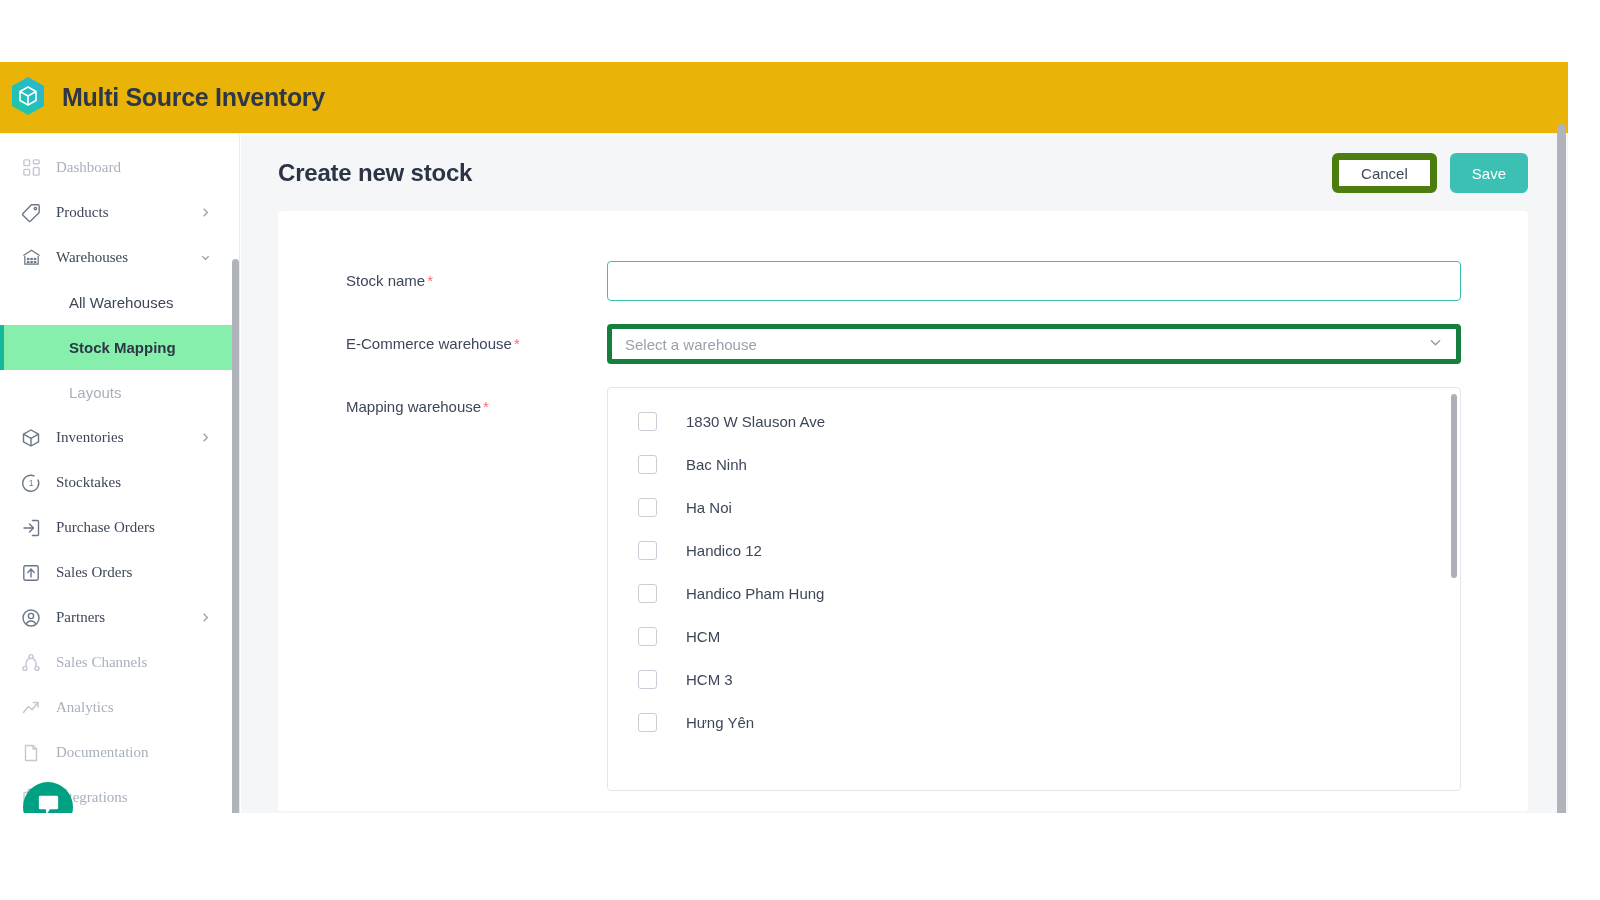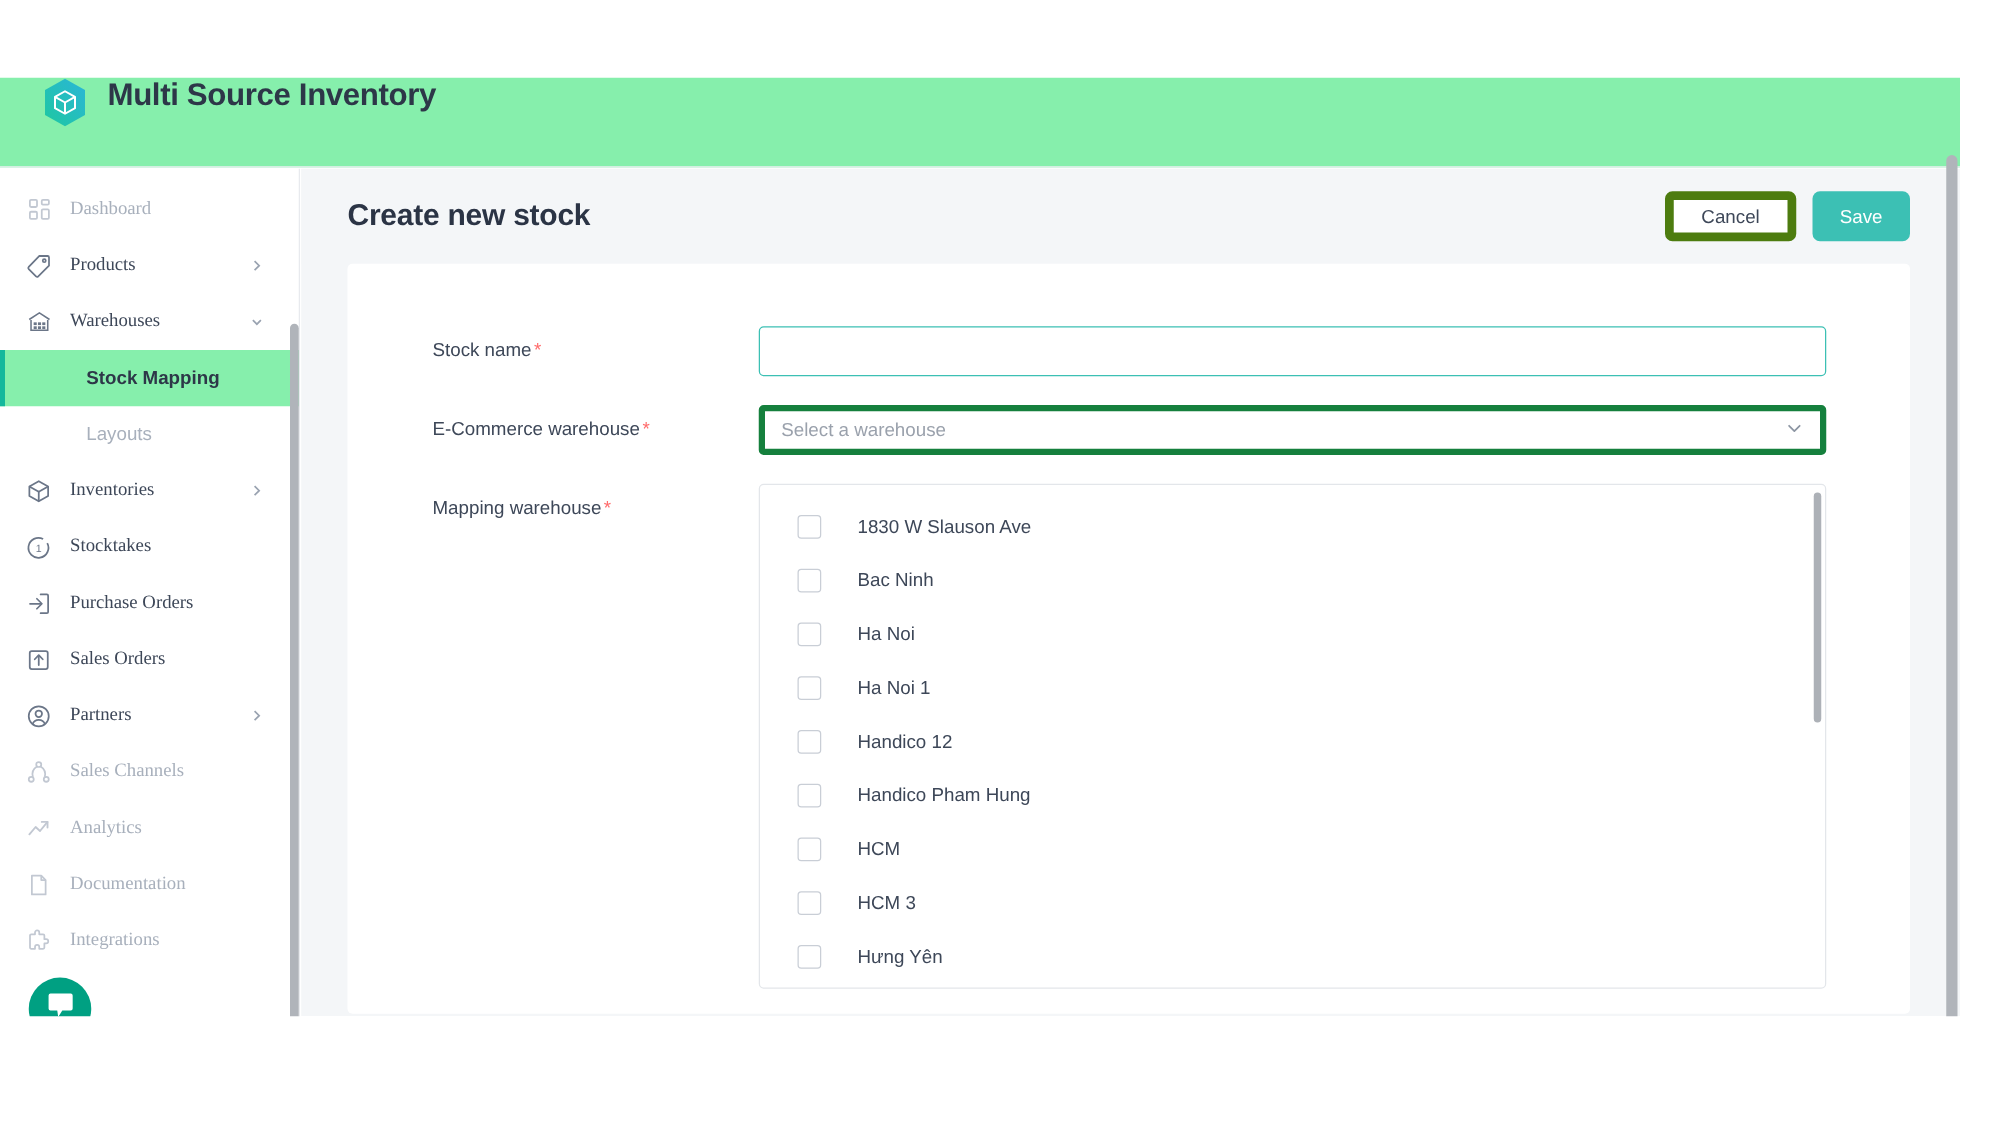--- a/index.html
+++ b/index.html
@@ -18,24 +18,24 @@
     width: 1568px; height: 751px;
     background: #ffffff;
     overflow: hidden;
   }
 
   
   .header {
     position: absolute;
     left: 0; top: 0;
     width: 1568px; height: 72px;
-    background: #86efac;
-    display: flex;
-    align-items: flex-start;
-    padding-left: 34px;
+    background: #eab308;
+    display: flex;
+    align-items: center;
+    padding-left: 10px;
     border-bottom: 1px solid #eef0f3;
   }
   .logo-hex { width: 36px; height: 40px; flex: 0 0 auto; }
   .app-title {
     margin-left: 16px;
     font-size: 25px;
     font-weight: bold;
     color: #2d3748;
     letter-spacing: -0.3px;
   }
@@ -350,20 +350,23 @@
         </svg>
       </span>
       <span class="nav-label">Warehouses</span>
       <span class="nav-chevron">
         <svg width="11" height="11" viewBox="0 0 12 12" fill="none" stroke="currentColor" stroke-width="1.5">
             <path d="M2.5 4.5 L6 8 L9.5 4.5"></path>
           </svg>
       </span>
     </div>
 
+    <div class="sub-item">
+      <span>All Warehouses</span>
+    </div>
     <div class="sub-item active">
       <span>Stock Mapping</span>
     </div>
     <div class="sub-item dim">
       <span>Layouts</span>
     </div>
 
     <div class="nav-item">
       <span class="nav-icon">
         <svg width="20" height="20" viewBox="0 0 20 20" fill="none" stroke="currentColor" stroke-width="1.4" stroke-linejoin="round">
@@ -532,24 +535,20 @@
               <div class="check-row">
                 <span class="cbox"></span>
                 <span class="check-label">Bac Ninh</span>
               </div>
               <div class="check-row">
                 <span class="cbox"></span>
                 <span class="check-label">Ha Noi</span>
               </div>
               <div class="check-row">
                 <span class="cbox"></span>
-                <span class="check-label">Ha Noi 1</span>
-              </div>
-              <div class="check-row">
-                <span class="cbox"></span>
                 <span class="check-label">Handico 12</span>
               </div>
               <div class="check-row">
                 <span class="cbox"></span>
                 <span class="check-label">Handico Pham Hung</span>
               </div>
               <div class="check-row">
                 <span class="cbox"></span>
                 <span class="check-label">HCM</span>
               </div>

